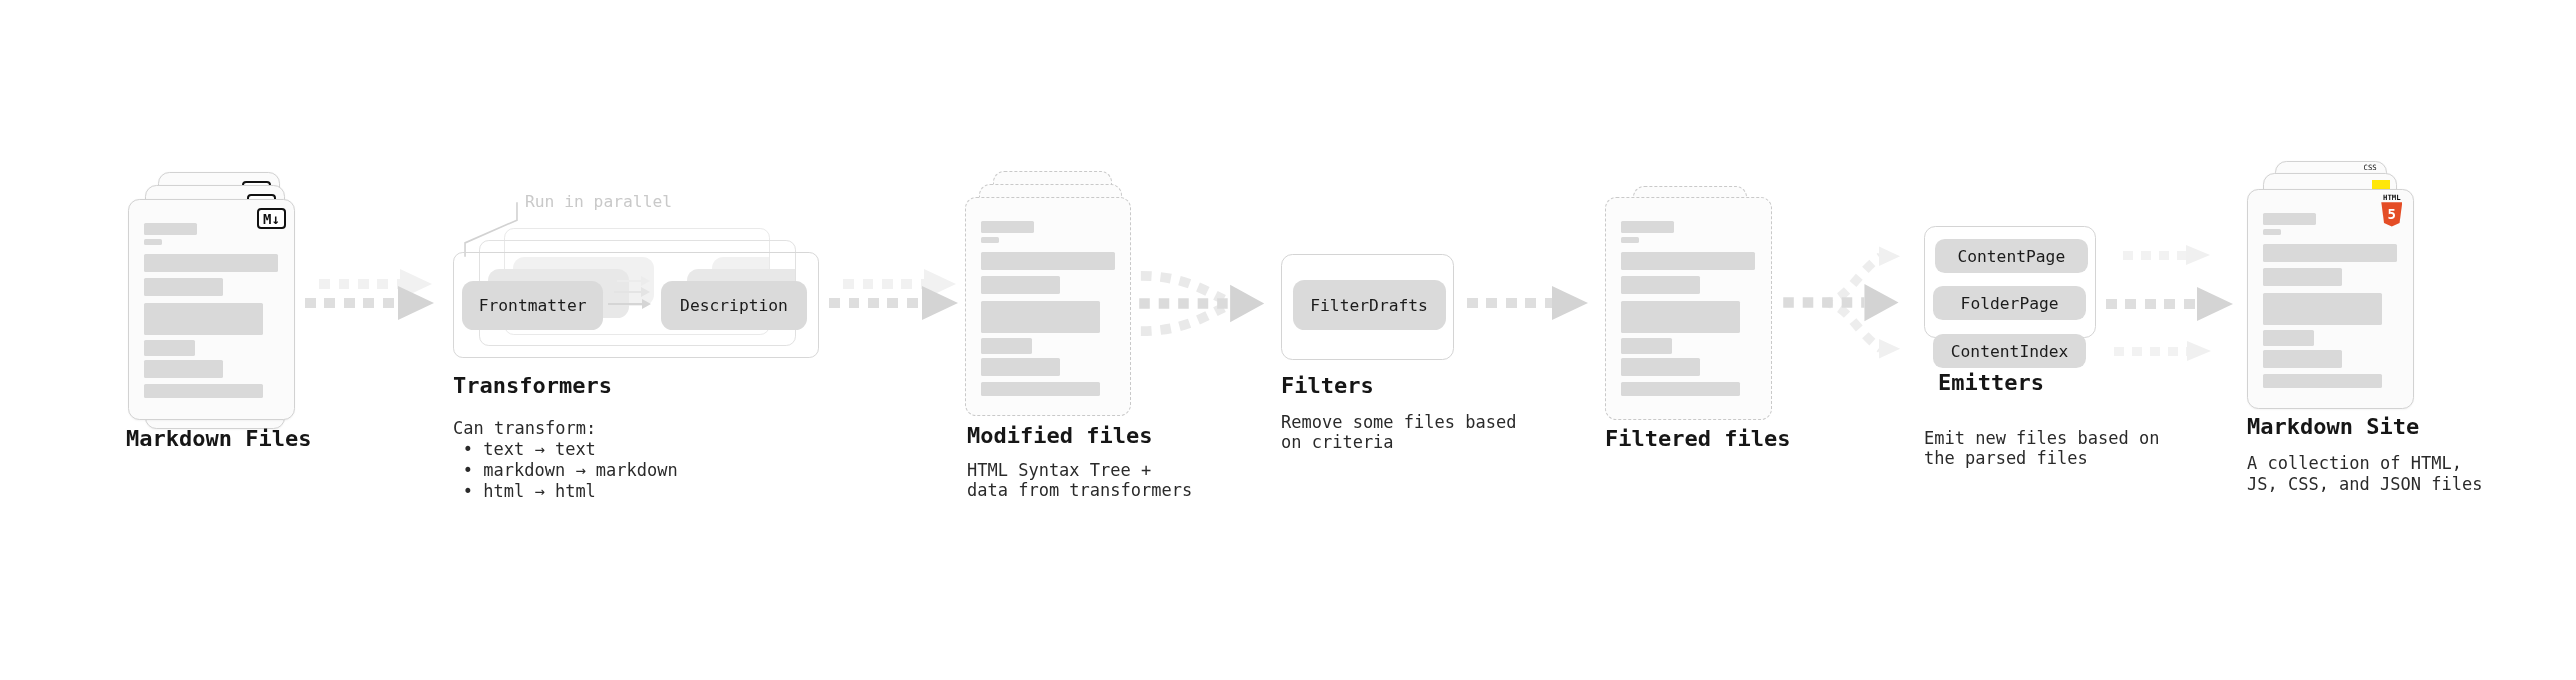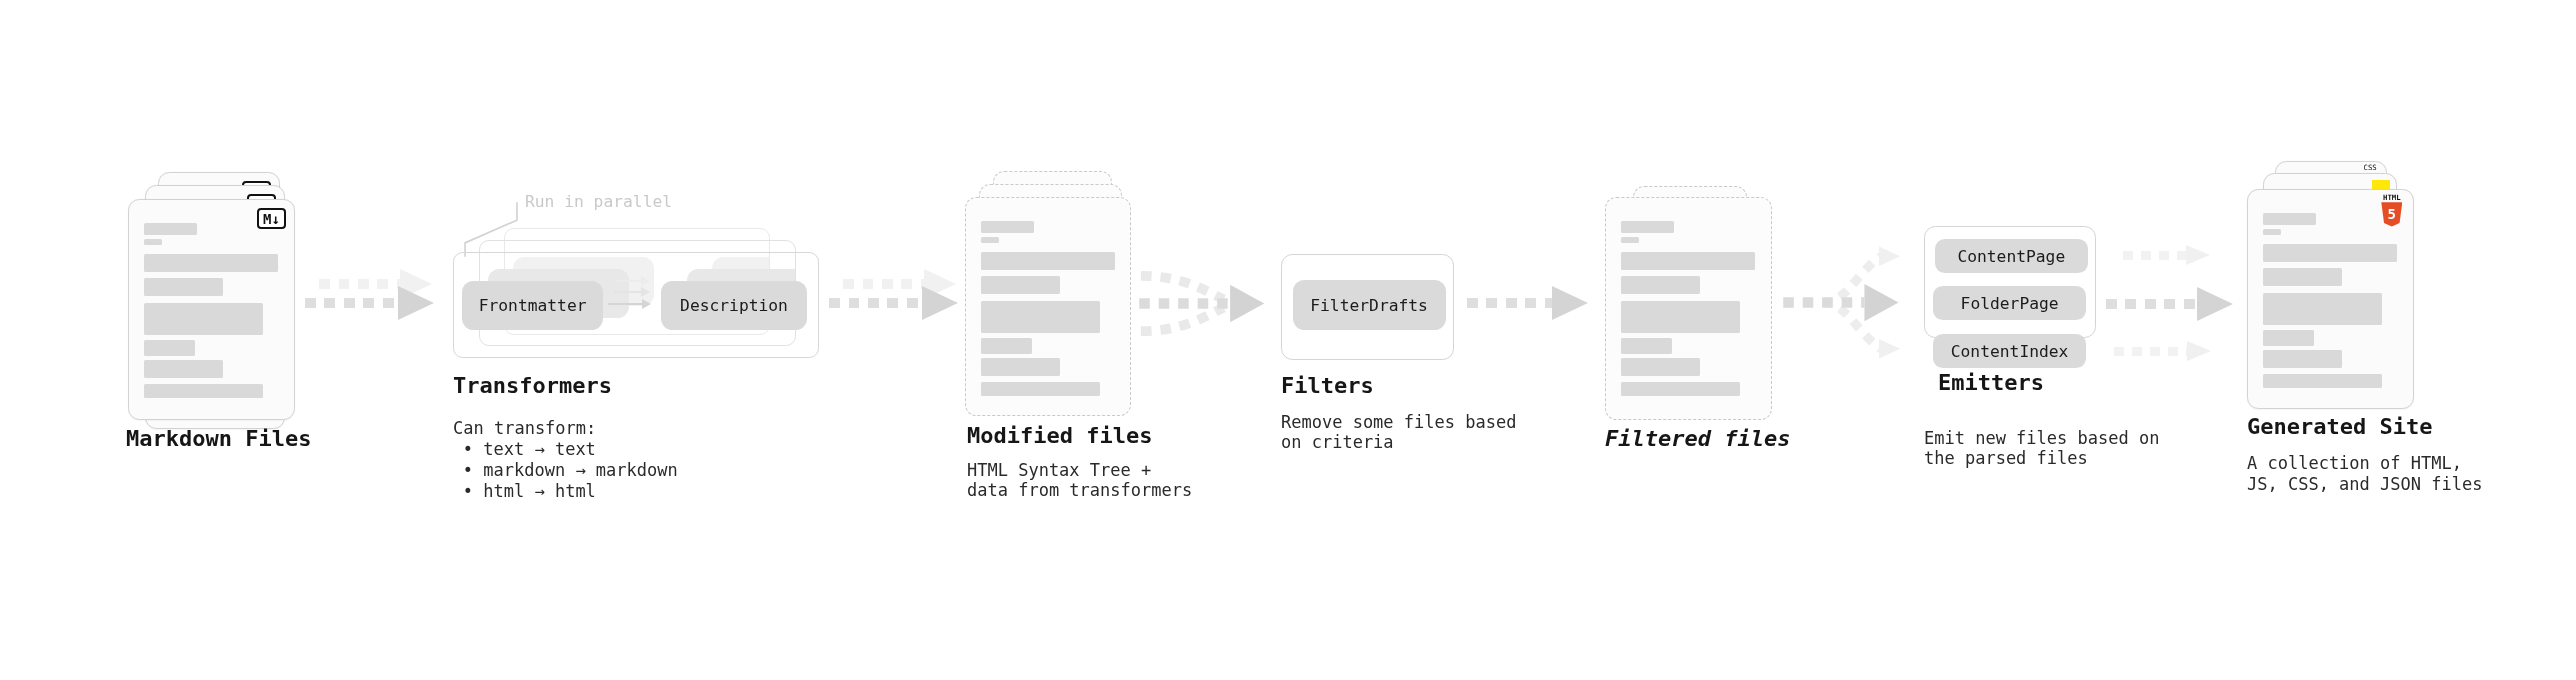--- a/index.html
+++ b/index.html
@@ -308,21 +308,21 @@
       <div class="bar b1"></div>
       <div class="bar b2"></div>
       <div class="bar b3"></div>
       <div class="bar b4"></div>
       <div class="bar b5"></div>
       <div class="bar b6"></div>
       <div class="bar b7"></div>
       <div class="bar b8"></div>
     </div>
   </div>
-  <div class="stage-title" style="left:1605px; top:427px;font-style:italic;">Filtered files</div>
+  <div class="stage-title" style="left:1605px; top:427px;">Filtered files</div>
 
   <svg class="abs" style="left:1780px; top:244px;" width="138" height="118" viewBox="0 0 170 145">
     <path d="M 52 72 C 82 72 92 38 124 15" fill="none" stroke="#ededed" stroke-width="11" stroke-dasharray="12 11"></path>
     <path d="M 52 72 C 82 72 92 106 124 129" fill="none" stroke="#ededed" stroke-width="11" stroke-dasharray="12 11"></path>
     <polygon points="122,3 122,27 148,15" fill="#f0f0f0"></polygon>
     <polygon points="122,117 122,141 148,129" fill="#f0f0f0"></polygon>
     <path d="M 4 72 H 104" fill="none" stroke="#dbdbdb" stroke-width="13" stroke-dasharray="13 11"></path>
     <polygon points="104,49 104,95 146,72" fill="#d3d3d3"></polygon>
   </svg>
 
@@ -368,20 +368,20 @@
       <div class="bar b1"></div>
       <div class="bar b2"></div>
       <div class="bar b3"></div>
       <div class="bar b4"></div>
       <div class="bar b5"></div>
       <div class="bar b6"></div>
       <div class="bar b7"></div>
       <div class="bar b8"></div>
     </div>
   </div>
-  <div class="stage-title" style="left:2247px; top:415px;">Generated Site</div>
+  <div class="stage-title" style="left:2247px; top:415px;">Markdown Site</div>
   <div class="stage-caption" style="left:2247px; top:453px; line-height:21px;">
     <div>A collection of HTML,</div>
     <div>JS, CSS, and JSON files</div>
   </div>
 
 </div>
 
 
 </body></html>

